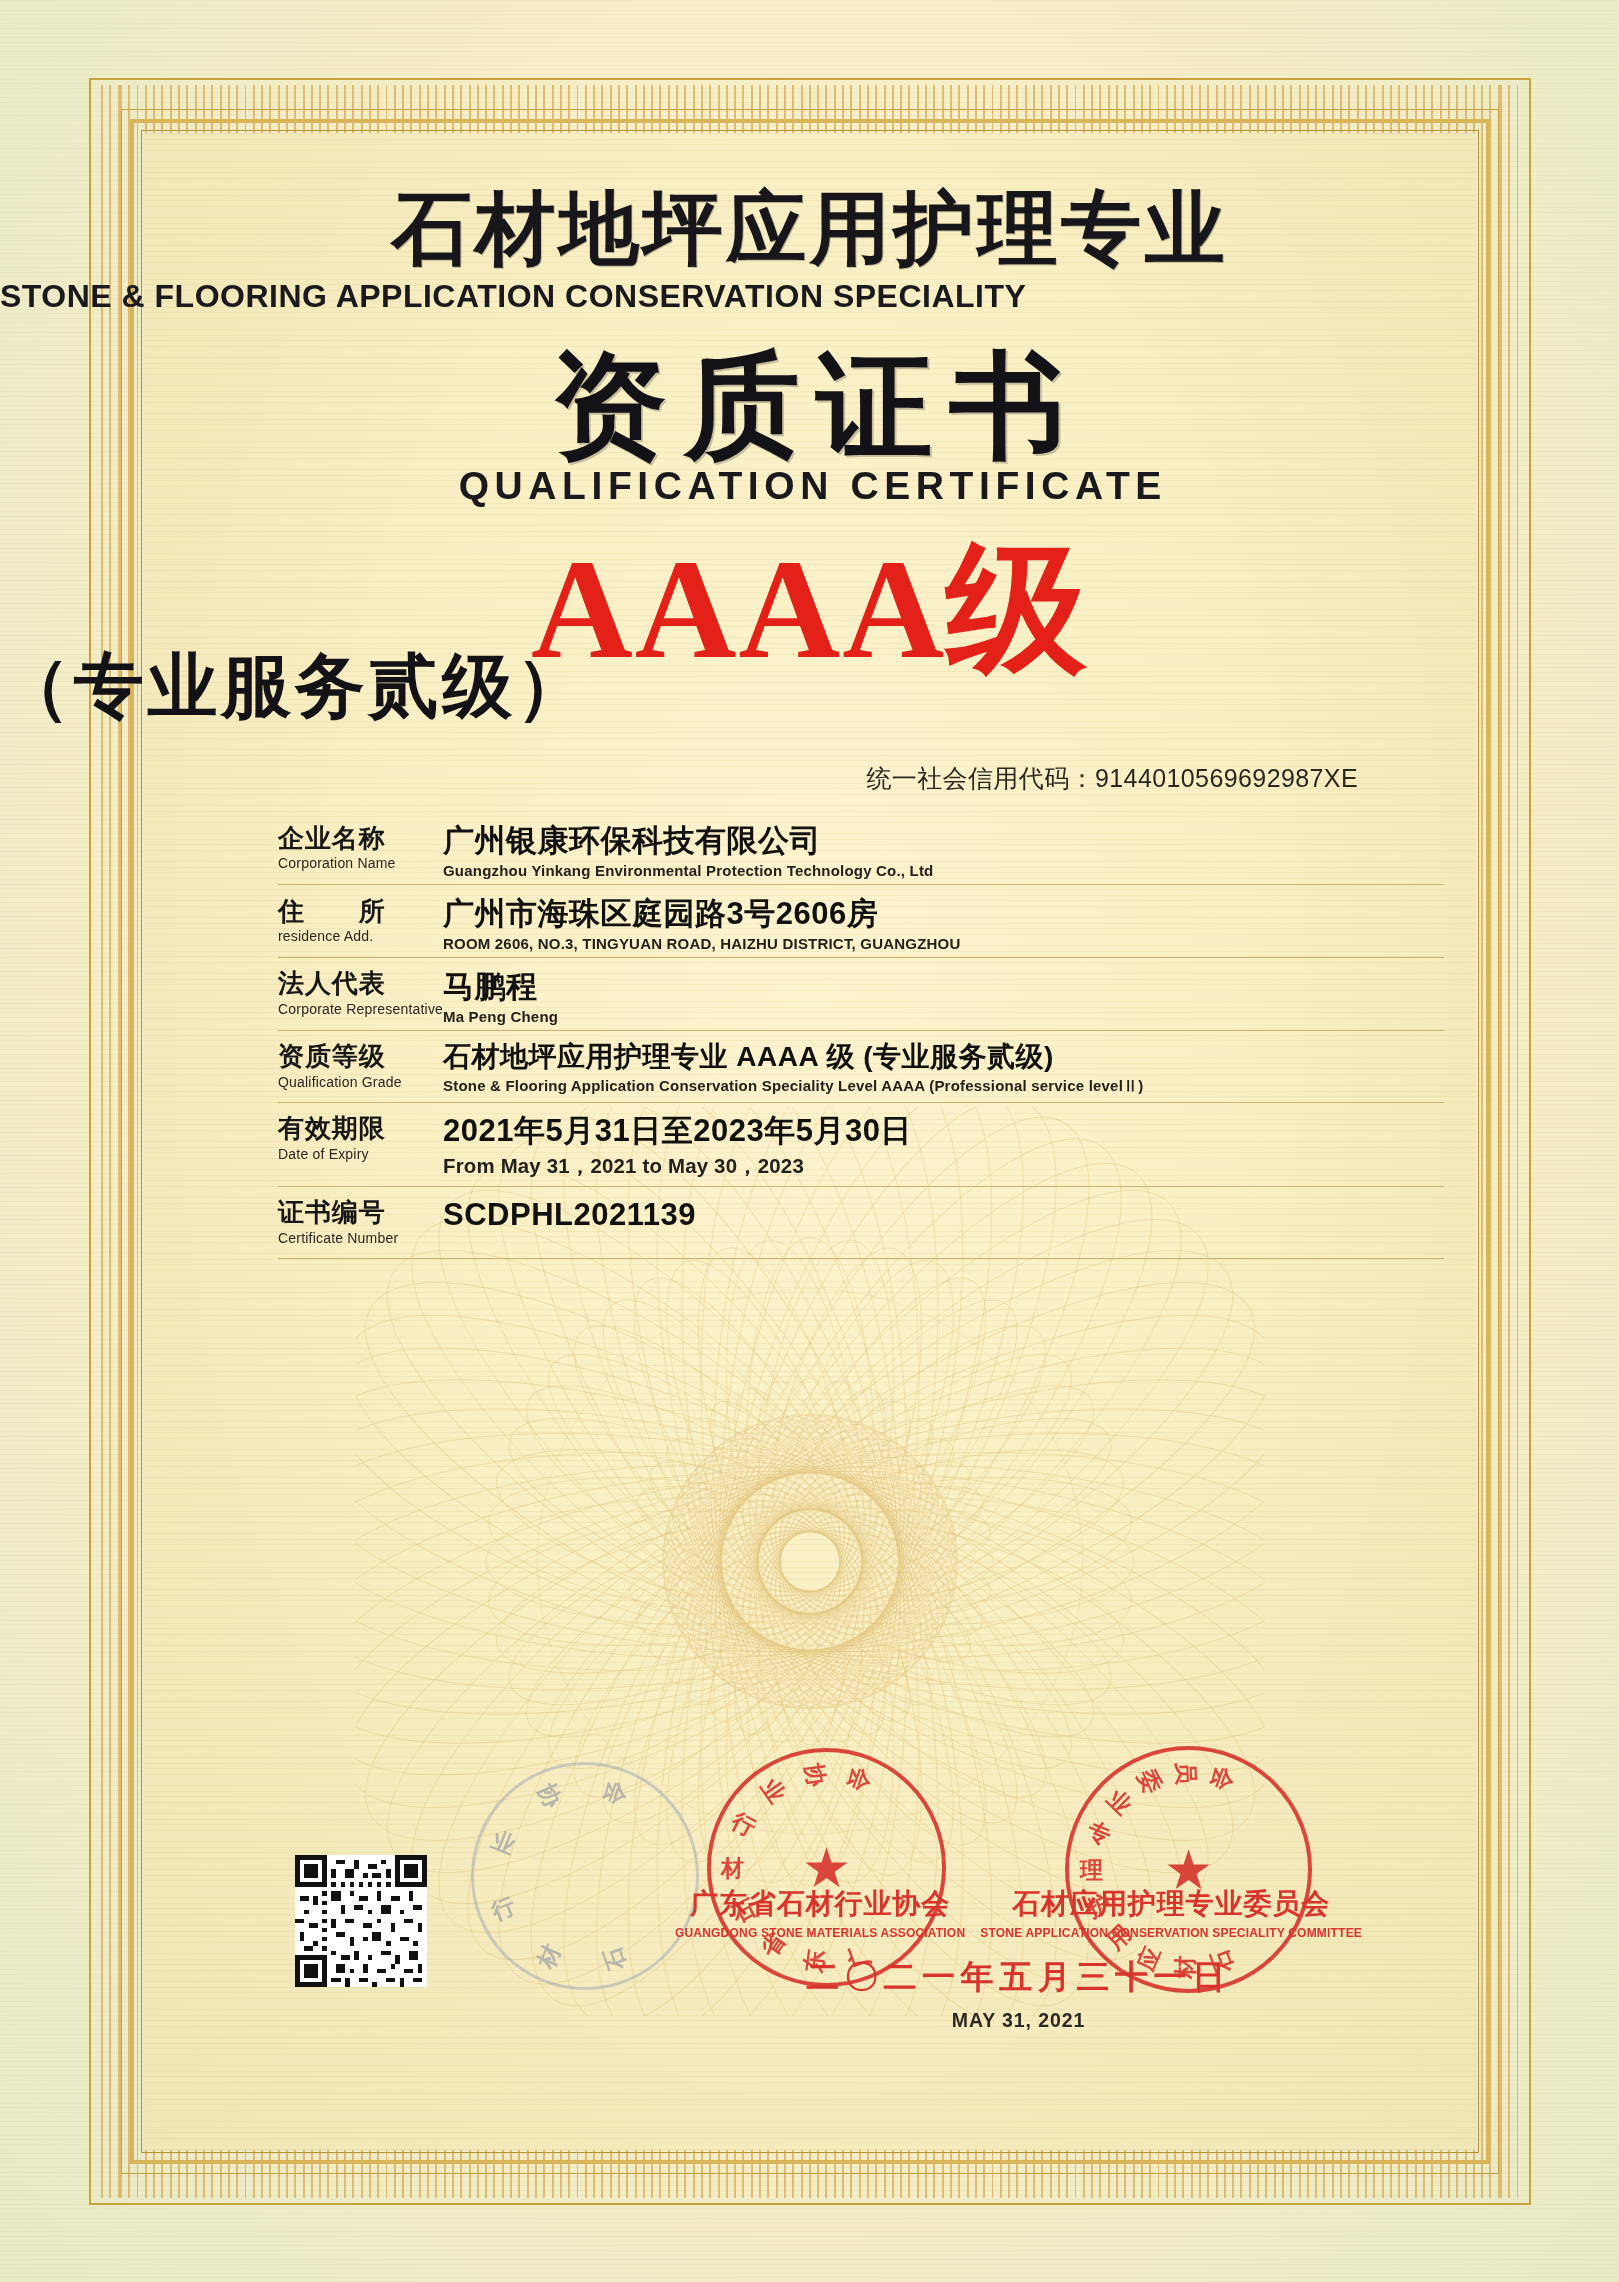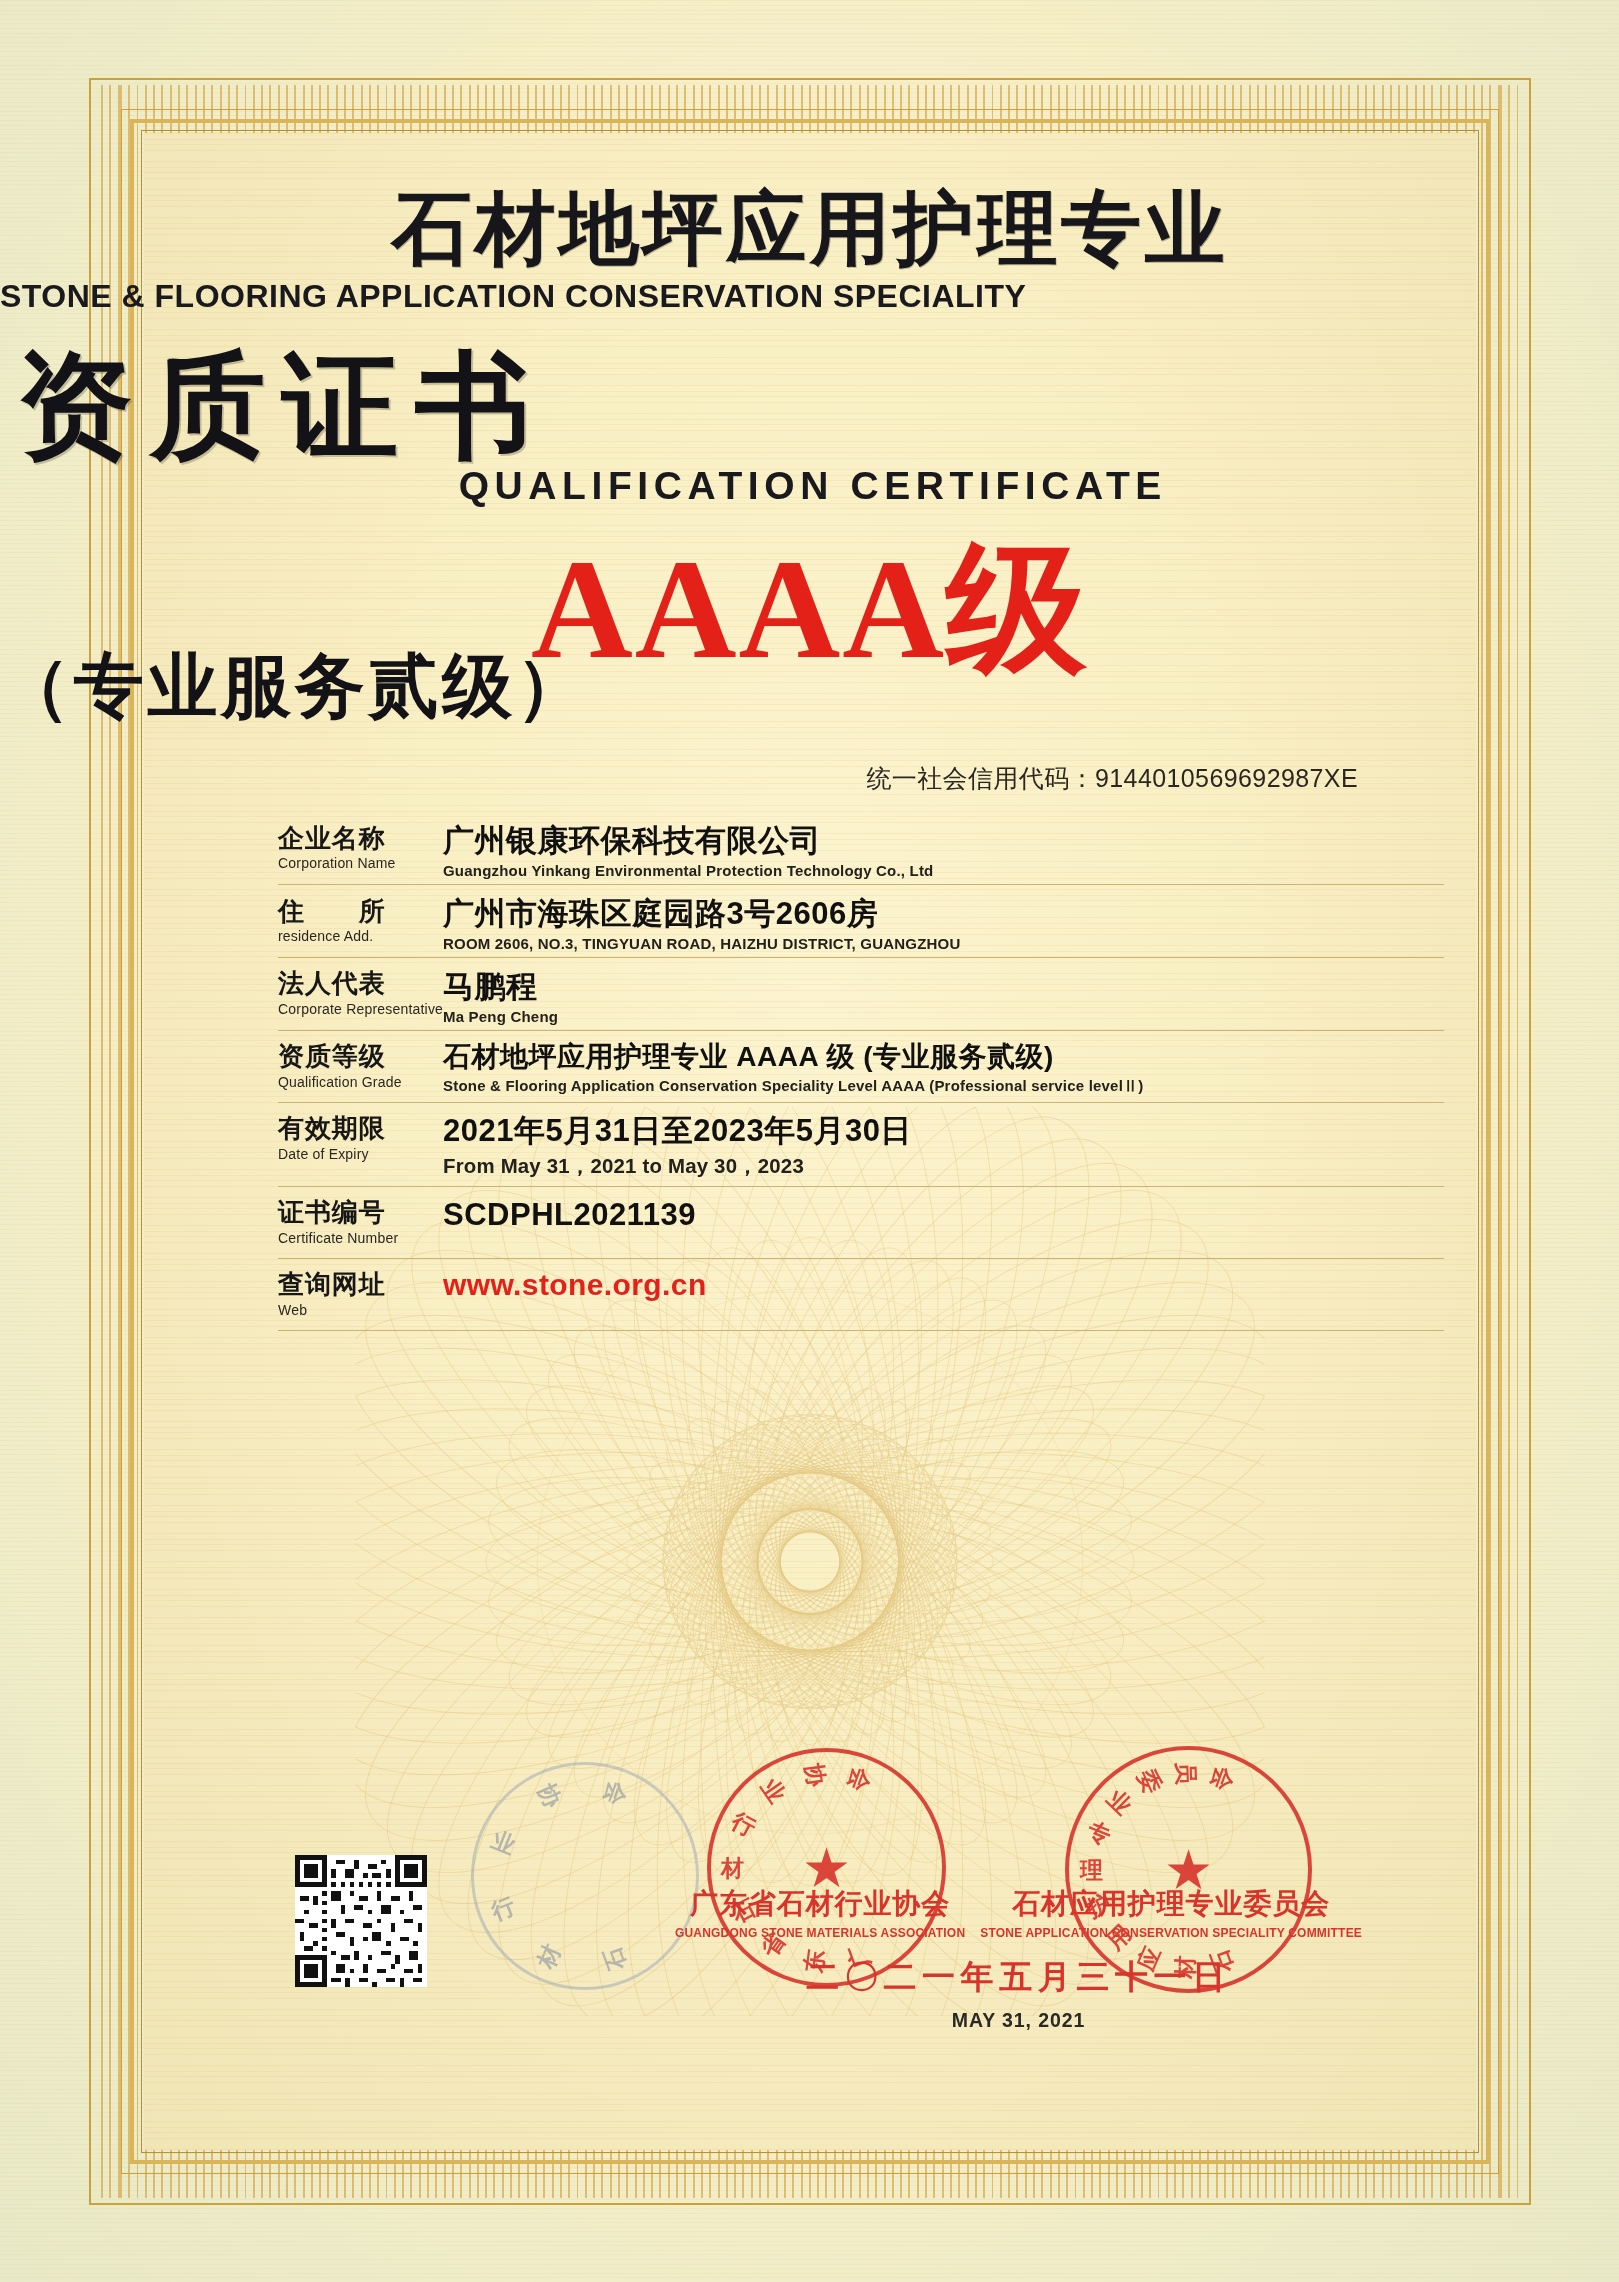--- a/index.html
+++ b/index.html
@@ -168,21 +168,21 @@
     font-size: 32px;
     letter-spacing: 0.5px;
     color: #1a191d;
   }
 
   .cert-cn {
     position: absolute;
     left: 0;
     right: 4px;
     top: 329px;
-    text-align: left;
+    text-align: center;
     font-family: "Liberation Sans", sans-serif;
     font-weight: bold;
     font-size: 116px;
     letter-spacing: 16.7px;
     text-indent: 16.7px;
     color: #131216;
     text-shadow: 1.9px 1.9px 0 rgba(0,0,0,0.2);
   }
   .cert-en {
     position: absolute;
@@ -689,29 +689,20 @@
       <div class="field-row">
         <div class="label-col">
           <div class="label-cn">证书编号</div>
           <div class="label-en">Certificate Number</div>
         </div>
         <div class="value-col">
           <div class="value-cn">SCDPHL2021139</div>
         </div>
       </div>
 
-      <div class="field-row">
-        <div class="label-col">
-          <div class="label-cn">查询网址</div>
-          <div class="label-en">Web</div>
-        </div>
-        <div class="value-col">
-          <a class="value-link" href="#">www.stone.org.cn</a>
-        </div>
-      </div>
 
     </div>
 
     <svg id="qr" viewBox="0 0 29 29" shape-rendering="crispEdges" aria-hidden="true">
       <rect width="29" height="29" fill="#ffffff"></rect>
       <g fill="#111111">
 
         <rect x="0" y="0" width="7" height="1"></rect>
           <rect x="0" y="6" width="7" height="1"></rect>
         <rect x="0" y="0" width="1" height="7"></rect>

